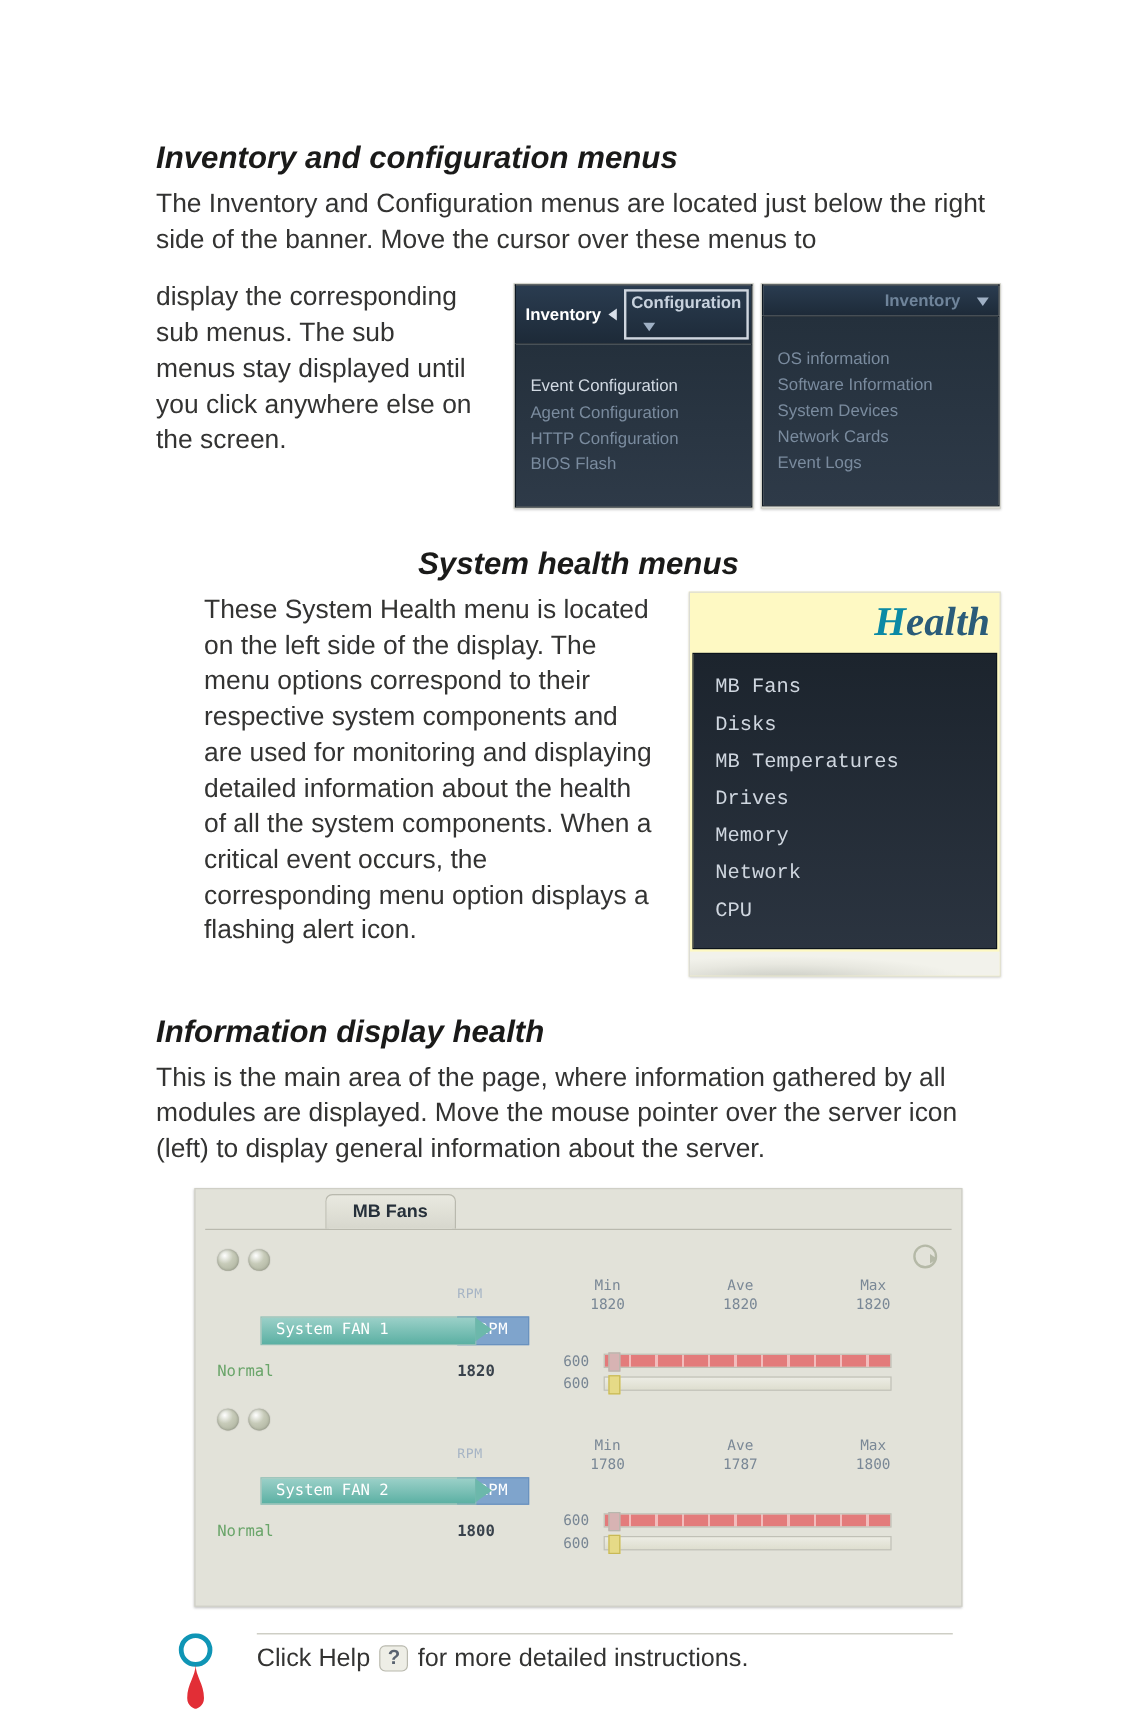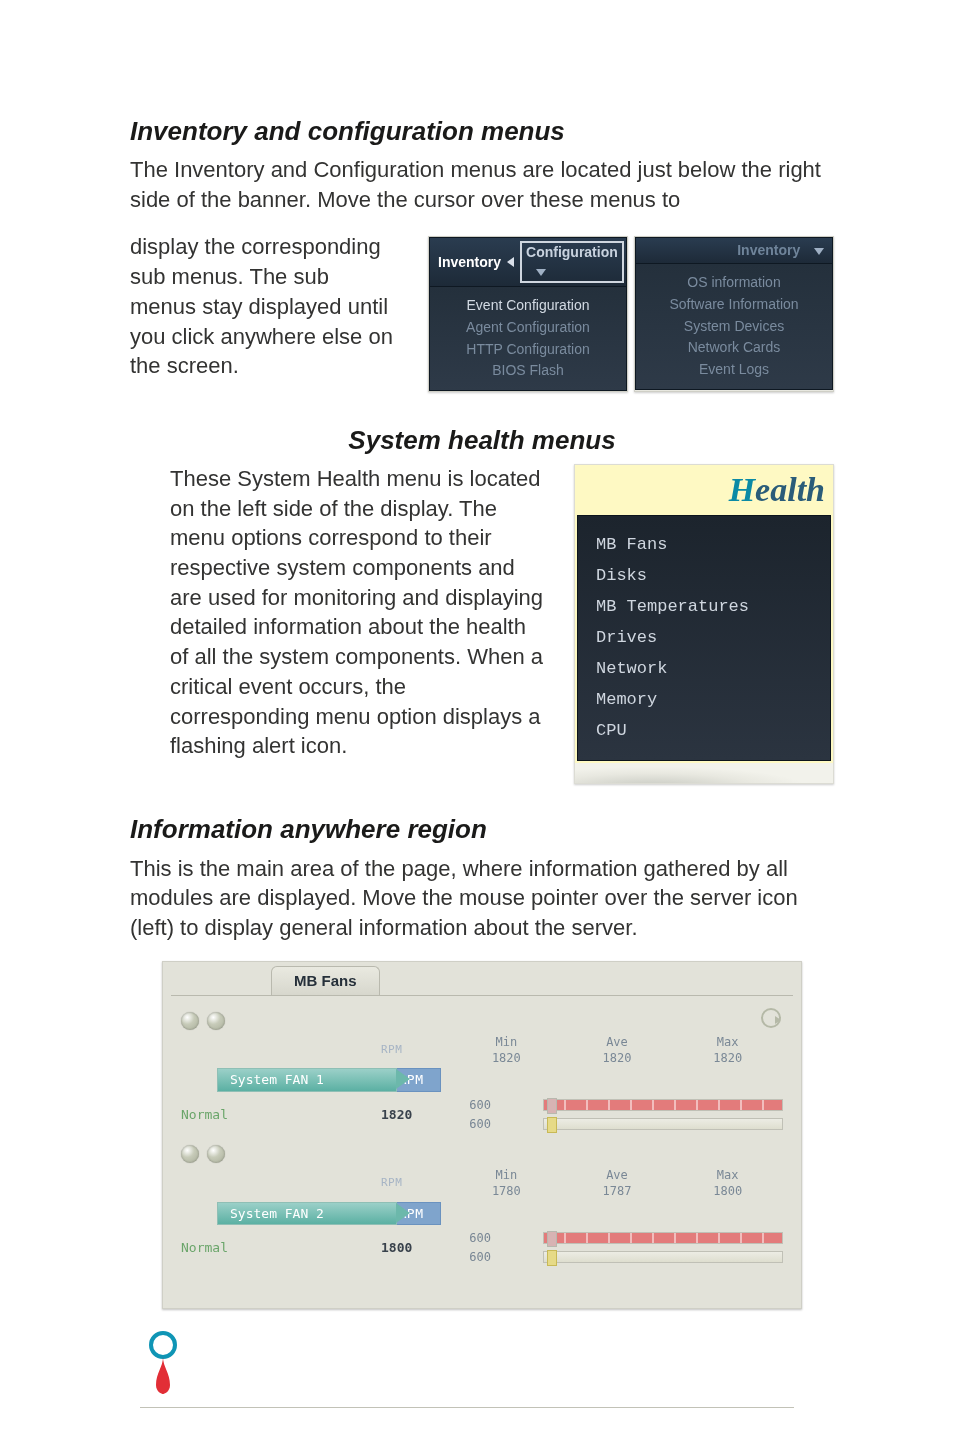--- a/index.html
+++ b/index.html
@@ -41,21 +41,21 @@
     border:1px solid #0e1822;border-bottom:none;
     justify-content:space-between;
   }
   .hdr-left{display:flex;align-items:center;gap:6px;}
   .menu-card-hdr.muted{justify-content:flex-end;color:#6f849a;}
   .menu-card-hdr .boxed{
     border:2px solid #cfd6df;padding:0 4px;color:#c8d2de;font-weight:700;
   }
   .menu-card-body{
     background:linear-gradient(#24303c,#2e3a48);
-    padding:8px 12px;text-align:center;border:1px solid #0e1822;
+    padding:24px 12px;text-align:left;border:1px solid #0e1822;
     font-size:14px;color:#7a8b9e;line-height:1.55;
   }
   .menu-card.first .menu-card-body .li-first{color:#d2dae3;}
   .tri{width:0;height:0;display:inline-block;}
   .tri.left{border-top:5px solid transparent;border-bottom:5px solid transparent;border-right:7px solid #d9e0ea;}
   .tri.down{border-left:5px solid transparent;border-right:5px solid transparent;border-top:7px solid #9fb0c4;}
 
   
   .health-wrap{display:flex;gap:26px;align-items:flex-start;margin-bottom:28px;margin-left:40px;}
   .health-wrap .txt{flex:1;}
@@ -114,21 +114,21 @@
     display:inline-block;background:linear-gradient(#9bd0c8,#5bb0a3);
     color:#fff;font-family:"Lucida Console",monospace;font-size:13px;
     padding:2px 12px;border:1px solid #8fbfb5;width:180px;position:relative;margin-left:36px;
   }
   .fan-label:after{content:"";position:absolute;right:-14px;top:0;width:0;height:0;border-top:10px solid transparent;border-bottom:10px solid transparent;border-left:14px solid #6cb8ab;}
   .rpm-box{display:inline-block;background:#7fa4cc;color:#fff;font-family:"Lucida Console",monospace;font-size:13px;padding:2px 10px;border:1px solid #6a92bf;width:60px;text-align:center;}
   .normal-row{display:flex;align-items:center;gap:0;margin-top:2px;}
   .normal-row .lbl-col{color:#6aa56a;font-family:"Lucida Console",monospace;font-size:13px;}
   .normal-row .rpm-val{font-family:"Lucida Console",monospace;font-size:13px;color:#39424c;font-weight:700;width:70px;text-align:left;}
   .bars{flex:1;padding-left:6px;}
-  .bar{display:flex;align-items:center;gap:12px;margin:3px 0;justify-content:space-between;}
+  .bar{display:flex;align-items:center;gap:12px;margin:3px 0;}
   .bar .v{font-family:"Lucida Console",monospace;font-size:12px;color:#788694;width:34px;text-align:right;}
   .bar .box{width:240px;height:12px;border:1px solid #c0c0b6;background:linear-gradient(#ecece4,#dedecf);position:relative;}
   .bar .box.red{background:repeating-linear-gradient(90deg,#e37b7b 0 20px,#f2bdbd 20px 22px);}
   .bar .box .handle{position:absolute;left:3px;top:-2px;width:10px;height:16px;background:#e6e6de;border:1px solid #b8b8ae;}
   .bar .box.red .handle{background:#d7b3b3;}
   .bar .box.yellow{background:linear-gradient(#ecece4,#dedecf);}
   .bar .box.yellow .handle{background:#e6da87;border-color:#c8b956;}
 
   .tipbox{display:flex;gap:28px;align-items:flex-start;border-bottom:1px solid #c2c2b7;padding:6px 0 10px 0;margin:14px 40px 0 10px;}
   .tipbox .rule{flex:1;border-top:1px solid #c2c2b7;padding-top:6px;font-size:21px;}
@@ -192,29 +192,29 @@
     <div class="txt">
       <p>These System Health menu is located on the left side of the display. The menu options correspond to their respective system components and are used for monitoring and displaying detailed information about the health of all the system components. When a critical event occurs, the corresponding menu option displays a flashing alert icon.</p>
     </div>
     <div class="health-panel">
       <div class="health-title"><span class="H">H</span><span>ealth</span></div>
       <div class="health-list">
         <div>MB Fans</div>
         <div>Disks</div>
         <div>MB Temperatures</div>
         <div>Drives</div>
+        <div>Memory</div>
         <div>Network</div>
-        <div>Memory</div>
         <div>CPU</div>
       </div>
       <div class="health-foot"></div>
     </div>
   </div>
 
-  <h2 class="sect">Information anywhere region</h2>
+  <h2 class="sect">Information display health</h2>
   <p>This is the main area of the page, where information gathered by all modules are displayed. Move the mouse pointer over the server icon (left) to display general information about the server.</p>
 
   <div class="mbfans">
     <div class="mbfans-tabbar">
       <div class="mbfans-tab">MB Fans</div>
     </div>
     <div class="mbfans-topline"></div>
     <div class="mbfans-body">
       <span class="reload"></span>
 
@@ -297,15 +297,20 @@
       </div>
 
     </div>
   </div>
 
   <div class="tipbox">
     <svg width="46" height="66" viewBox="0 0 46 66">
       <circle cx="23" cy="14" r="12" fill="none" stroke="#0f95b5" stroke-width="4"></circle>
       <path d="M23 26 C23 36 16 42 16 54 C16 61 22 63 23 63 C24 63 30 61 30 54 C30 42 23 36 23 26 Z" fill="#e22e36"></path>
     </svg>
+    <div class="rule">
+      <span>Click Help </span>
+      <span class="help-pill">?</span>
+      <span> for more detailed instructions.</span>
+    </div>
   </div>
 
 </div>
 
 </body></html>

